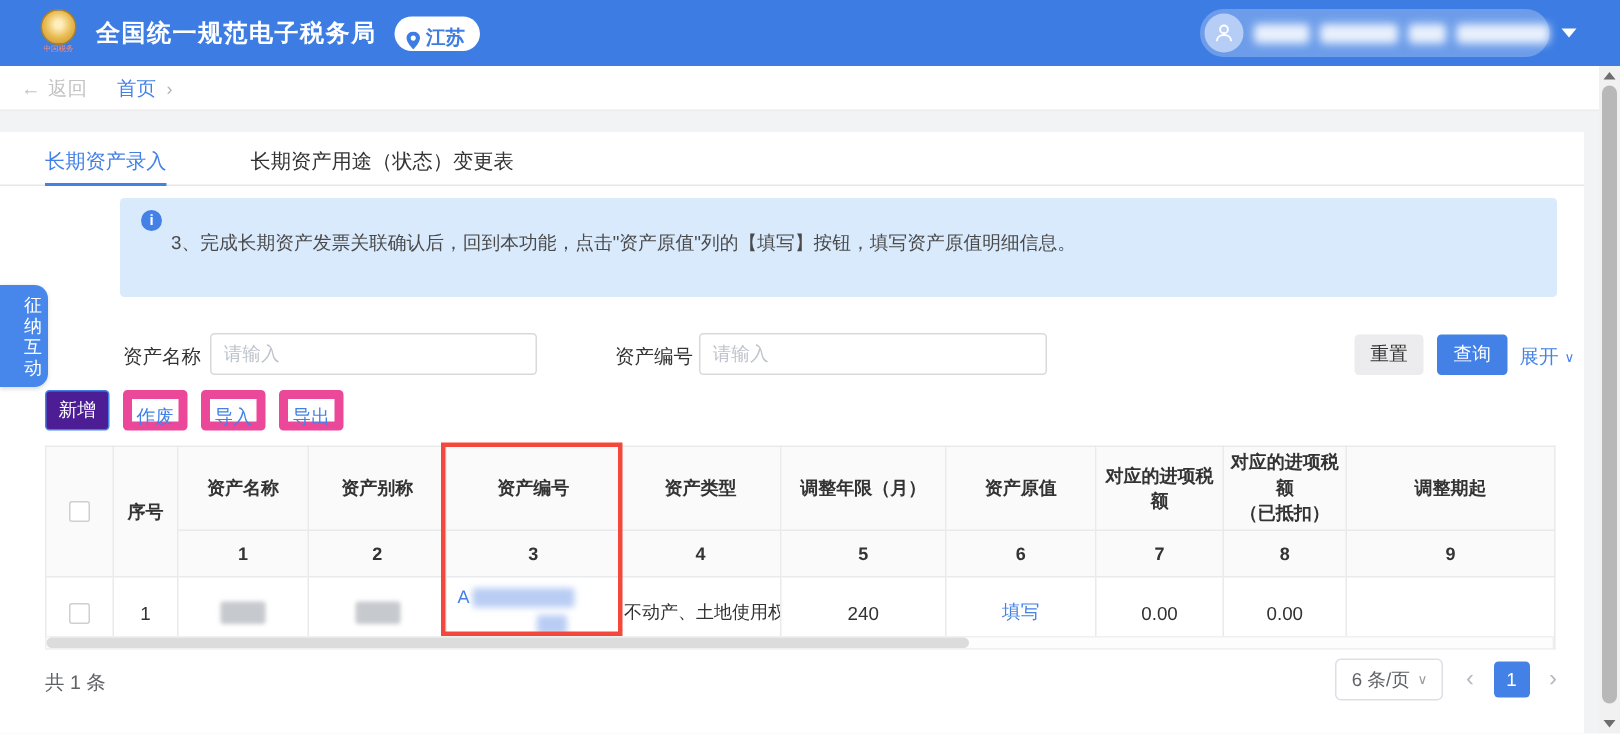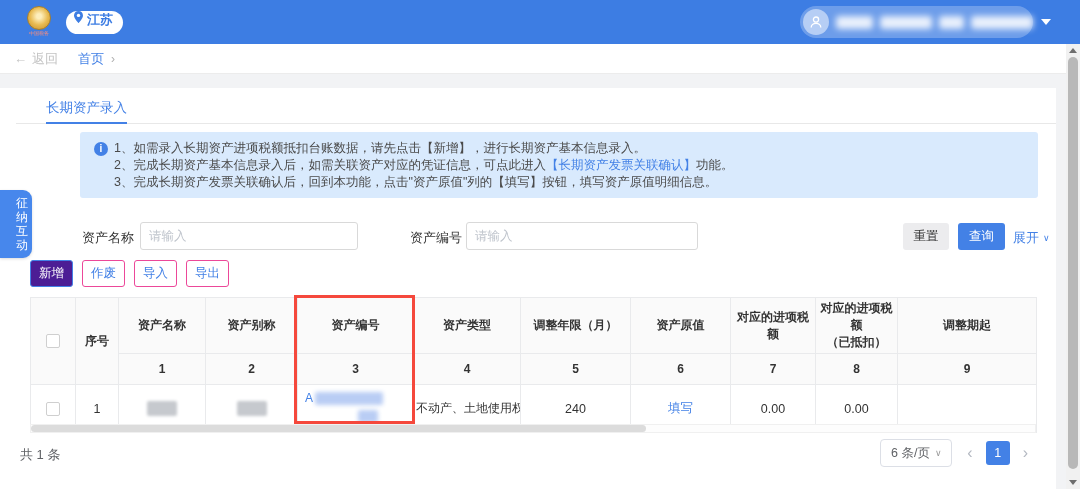--- a/index.html
+++ b/index.html
@@ -15,21 +15,21 @@
   .topbar { position:absolute; top:0; left:0; width:1080px; height:44px;
     background:#3d7de3; display:flex; align-items:center; }
   .logo { margin-left:24px; width:30px; height:34px; }
   .logo-circle { width:24px; height:24px; border-radius:50%; margin:1px auto 0;
     background:radial-gradient(circle at 50% 42%, #fdeebc 14%, #e9bb52 52%, #c38d2b 100%);
     border:1px solid #a87f2a; }
   .logo-caption { font-size:5px; line-height:6px; color:#ff8d7a; text-align:center;
     letter-spacing:0; white-space:nowrap; }
   .app-title { color:#fff; font-size:16px; font-weight:bold; margin-left:10px; letter-spacing:1px; }
   .region-badge { margin-left:12px; background:#fff; border-radius:13px; height:23px;
-    display:flex; align-items:flex-start; padding:0 10px 0 7px; color:#3d7de3;
+    display:flex; align-items:flex-end; padding:0 10px 0 7px; color:#3d7de3;
     font-size:13px; font-weight:bold; gap:3px;font-family:Liberation Serif, serif; }
   .user-pill { position:absolute; left:800px; top:6px; width:233px; height:32px;
     background:rgba(255,255,255,.25); border-radius:16px; display:flex; align-items:center; }
   .avatar { width:26px; height:26px; border-radius:50%; background:rgba(255,255,255,.5);
     margin-left:3px; display:flex; align-items:center; justify-content:center; flex:none; }
   .blur-block { height:13px; border-radius:3px; background:rgba(255,255,255,.85);
     filter:blur(3px); margin-left:7px; }
   .user-caret { position:absolute; left:1041px; top:19px; width:0; height:0;
     border-left:5px solid transparent; border-right:5px solid transparent;
     border-top:6px solid #fff; }
@@ -39,21 +39,21 @@
     background:#fff; border-bottom:1px solid #ececec; display:flex; align-items:center;
     font-size:13px; }
   .back-group { color:#c3c3c3; margin-left:14px; display:flex; align-items:center; gap:5px; }
   .home-link { color:#4381e6; margin-left:20px; }
   .bc-sep { color:#b0b0b0; margin:0 7px; font-size:12px; }
   .bc-current { color:#333; }
 
   
   .content { position:absolute; top:88px; left:0; width:1056px; height:401px; background:#fff; }
 
-  .tabs { position:absolute; top:0; left:16px; right:0; height:36px;
+  .tabs { position:absolute; top:0; left:0; right:0; height:36px;
     border-bottom:1px solid #e8e8e8; padding-left:30px; display:flex; gap:56px; }
   .tab { font-size:13.5px; color:#333; height:36px; padding-top:11px; cursor:pointer; }
   .tab.active { color:#4381e6; border-bottom:2px solid #4381e6; }
 
   .notice { position:absolute; top:44px; left:80px; width:958px; height:66px;
     background:#d9eafd; border-radius:3px; padding:8px 14px; font-size:12.5px;
     color:#4a4a4a; line-height:17px; }
   .notice-row1 { display:flex; align-items:center; gap:6px; }
   .info-icon { width:14px; height:14px; border-radius:50%; background:#4381e6; color:#fff;
     font-size:10px; font-weight:bold; display:inline-flex; align-items:center;
@@ -71,21 +71,21 @@
     line-height:27px; background:#ececee; color:#333; border:none; }
   .btn-query { position:absolute; left:958px; top:1px; width:47px; height:27px;
     line-height:27px; background:#4381e6; color:#fff; border:none; }
   .expand-link { position:absolute; left:1013px; top:7px; color:#4381e6; font-size:13px;
     display:flex; align-items:center; gap:4px; cursor:pointer;justify-content:space-between; }
   .small-caret { font-size:9px; color:#4381e6; }
 
   .actions-row { position:absolute; top:172px; left:0; height:28px; }
   .act-btn { position:absolute; top:0; width:43px; height:27px; line-height:25px; }
   .btn-solid { background:#4c1d95; border:1px solid #4381e6; color:#fff; }
-  .btn-outline { background:#fff; border:1px solid #ec4899; color:#4381e6; }
+  .btn-outline { background:#fff; border:6px solid #ec4899; color:#4381e6; }
 
   
   .table-wrap { position:absolute; top:209px; left:30px; width:1006px; }
   table { border-collapse:collapse; table-layout:fixed; width:1006px; }
   th, td { border:1px solid #e9eaec; text-align:center; padding:2px; overflow:hidden; }
   thead th { background:#fafafa; font-size:12px; font-weight:bold; color:#333;
     white-space:pre-line; }
   .title-row th { height:44px; }
   .num-row th { height:31px; }
   tbody td { height:48px; font-size:12.5px; color:#333; background:#fff; }
@@ -102,21 +102,21 @@
   .type-cell { font-size:12px; white-space:nowrap; }
   .fill-link { color:#4381e6; cursor:pointer; }
   .red-box { position:absolute; left:264px; top:-2px; width:121px; height:129px;
     border:3px solid #f5483c; pointer-events:none; }
 
   .h-scrollbar { position:absolute; top:336px; left:30px; width:1006px; height:9px;
     background:#fdfdfd; border:1px solid #f0f0f0; }
   .h-thumb { width:615px; height:100%; background:#dcdcdc; border-radius:4px; }
 
   
-  .footer-row { position:absolute; top:350px; left:20px; width:1008px; height:30px; }
+  .footer-row { position:absolute; top:350px; left:30px; width:1008px; height:30px; }
   .total-text { position:absolute; left:0; top:8px; font-size:13px; color:#606266; }
   .pager { position:absolute; right:0; top:0; height:30px; display:flex; align-items:center; }
   .page-size-select { width:72px; height:28px; border:1px solid #dcdfe6; border-radius:4px;
     display:flex; align-items:center; justify-content:center; gap:5px; font-size:12.5px;
     color:#606266; cursor:pointer; background:#fff; }
   .select-caret { font-size:9px; color:#999; }
   .pg-arrow { color:#b4b9c2; font-size:16px; cursor:pointer; }
   .pg-prev { margin:0 13px 0 15px; }
   .pg-next { margin-left:13px; }
   .pg-current { width:24px; height:24px; background:#4381e6; color:#fff; border-radius:3px;
@@ -141,20 +141,21 @@
     border-top:5px solid #6e6e6e; }
 </style>
 </head>
 <body>
 
 <header class="topbar">
   <div class="logo">
     <div class="logo-circle"></div>
     <div class="logo-caption">中国税务</div>
   </div>
+  <div class="app-title">全国统一规范电子税务局</div>
   <div class="region-badge">
     <svg width="11" height="13" viewBox="0 0 11 13">
       <path d="M5.5 0C2.9 0 1 2 1 4.4 1 7.6 5.5 12 5.5 12S10 7.6 10 4.4C10 2 8.1 0 5.5 0z" fill="#3d7de3"></path>
       <circle cx="5.5" cy="4.4" r="1.7" fill="#fff"></circle>
     </svg>
     <span>江苏</span>
   </div>
   <div class="user-pill">
     <span class="avatar">
       <svg width="14" height="14" viewBox="0 0 14 14">
@@ -176,29 +177,26 @@
     <span>返回</span>
   </span>
   <span class="home-link">首页</span>
   <span class="bc-sep">›</span>
 </div>
 
 <div class="content">
 
   <div class="tabs">
     <div class="tab active">长期资产录入</div>
+    <div class="tab">长期资产用途（状态）变更表</div>
   </div>
 
   <div class="notice">
     <div class="notice-row1">
       <i class="info-icon">i</i>
-      <span>1、如需录入长期资产进项税额抵扣台账数据，请先点击【新增】，进行长期资产基本信息录入。</span>
-    </div>
-    <div class="notice-indent">
-      <span>2、完成长期资产基本信息录入后，如需关联资产对应的凭证信息，可点此进入</span><span class="notice-link">【长期资产发票关联确认】</span><span>功能。</span>
     </div>
     <div class="notice-indent">3、完成长期资产发票关联确认后，回到本功能，点击"资产原值"列的【填写】按钮，填写资产原值明细信息。</div>
   </div>
 
   <div class="search-row">
     <span class="field-label" style="left:82px">资产名称</span>
     <input class="txt-input" style="left: 140px; width: 218px;" placeholder="请输入">
     <span class="field-label" style="left:410px">资产编号</span>
     <input class="txt-input" style="left: 466px; width: 232px;" placeholder="请输入">
     <div class="btn btn-reset">重置</div>

